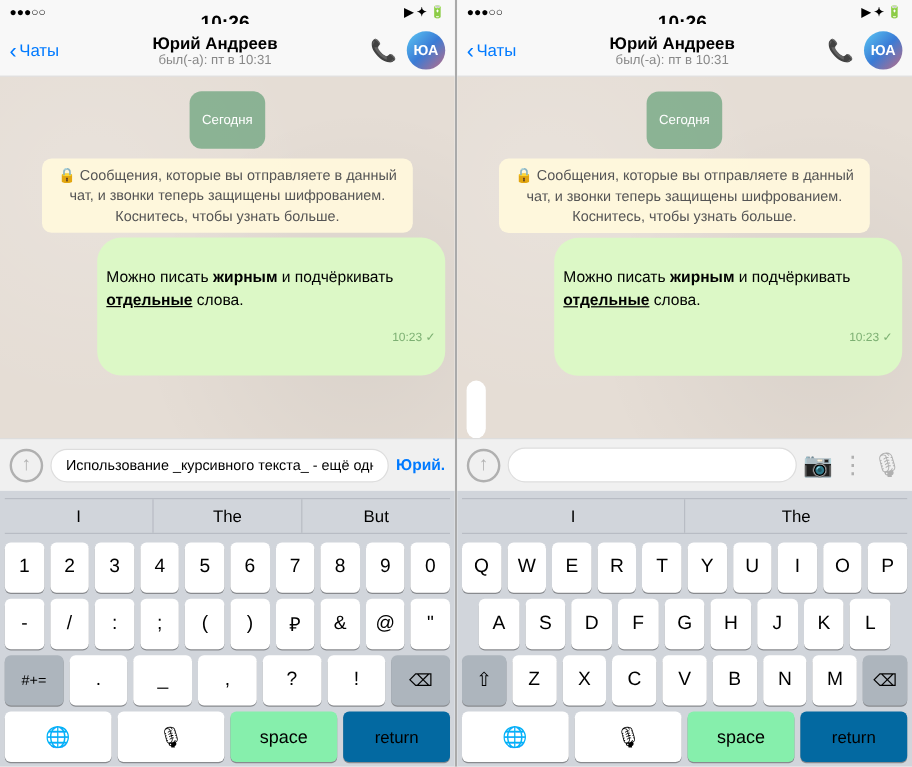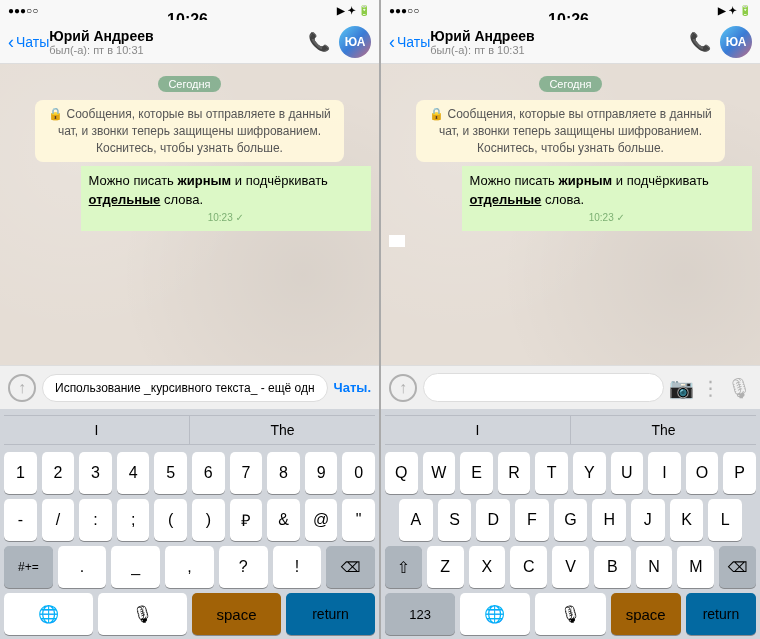--- a/index.html
+++ b/index.html
@@ -61,21 +61,21 @@
     .back-chevron {
       font-size: 18px;
       color: #007aff;
       line-height: 1;
     }
     .header-center {
       flex: 1;
       text-align: center;
       display: flex;
       flex-direction: column;
-      align-items: flex-start;
+      align-items: center;
       justify-content: center;
     }
     .header-name {
       font-size: 14px;
       font-weight: 600;
       color: #000;
     }
     .header-sub {
       font-size: 11px;
       color: #888;
@@ -120,30 +120,30 @@
       display: flex;
       flex-direction: column;
       gap: 4px;
     }
 
     .date-badge {
       align-self: center;
       background: rgba(100,160,120,0.7);
       color: #fff;
       font-size: 11px;
-      padding: 2px 10px;
+      padding: 18px 10px;
       border-radius: 10px;
       margin: 4px 0;
       text-align: right;
     }
 
     .msg-bubble {
       max-width: 80%;
-      padding: 6px 8px;
-      border-radius: 0;
+      padding: 24px 8px;
+      border-radius: 20px;
       font-size: 13px;
       line-height: 1.4;
       position: relative;
     }
     .msg-bubble.system {
       background: rgba(255,248,220,0.95);
       color: #555;
       font-size: 12px;
       align-self: center;
       max-width: 85%;
@@ -155,22 +155,22 @@
       background: #dcf8c6;
       align-self: flex-end;
     }
     .msg-bubble.received {
       background: #fff;
       align-self: flex-start;
     }
     .msg-time {
       font-size: 10px;
       color: #aaa;
-      text-align: center;
-      margin-top: 2px;
+      text-align: right;
+      margin-top: 16px;
     }
     .msg-time.sent { color: #7db073; }
 
     
     .input-area {
       height: 44px;
       background: #f0f0f0;
       border-top: 1px solid #ddd;
       display: flex;
       align-items: center;
@@ -269,21 +269,21 @@
       background: #fff;
       min-width: 28px;
     }
 
     .key.gray {
       background: #adb5bd;
       color: #000;
     }
     .key.space-key {
       flex: 4;
-      background: #a16207;
+      background: #86efac;
       font-size: 15px;
       color: #000;
     }
     .key.return-key {
       background: #0369a1;
       font-size: 14px;
       min-width: 80px;
     }
     .key.shift-key {
       background: #adb5bd;
@@ -369,28 +369,29 @@
       <div>Можно писать <strong>жирным</strong> и подчёркивать <strong><u>отдельные</u></strong> слова.</div>
       <div class="msg-time sent">
         <span>10:23 ✓</span>
       </div>
     </div>
   </div>
 
   <div class="input-area">
     <div class="input-area-left">↑</div>
     <input class="msg-input" value="Использование _курсивного текста_ - ещё одна фишка WhatsApp." style="font-size: 12px; color: rgb(0, 0, 0);">
-    <div class="send-btn">Чаты.</div>
+    <div class="send-btn">Юрий.</div>
   </div>
 
   <div class="keyboard num-keyboard">
 
     <div class="autocomplete-bar">
       <div class="autocomplete-item">I</div>
       <div class="autocomplete-item">The</div>
+      <div class="autocomplete-item">But</div>
     </div>
 
     <div class="key-row">
       <div class="key">1</div>
       <div class="key">2</div>
       <div class="key">3</div>
       <div class="key">4</div>
       <div class="key">5</div>
       <div class="key">6</div>
       <div class="key">7</div>
@@ -517,21 +518,20 @@
       <div class="key">X</div>
       <div class="key">C</div>
       <div class="key">V</div>
       <div class="key">B</div>
       <div class="key">N</div>
       <div class="key">M</div>
       <div class="key gray backspace-key" style="font-size:14px;">⌫</div>
     </div>
 
     <div class="key-row">
-      <div class="key gray num123-key">123</div>
       <div class="key globe-key">🌐</div>
       <div class="key mic-key">🎙</div>
       <div class="key space-key">space</div>
       <div class="key gray return-key">return</div>
     </div>
   </div>
 
 </div>
 
 </body></html>

